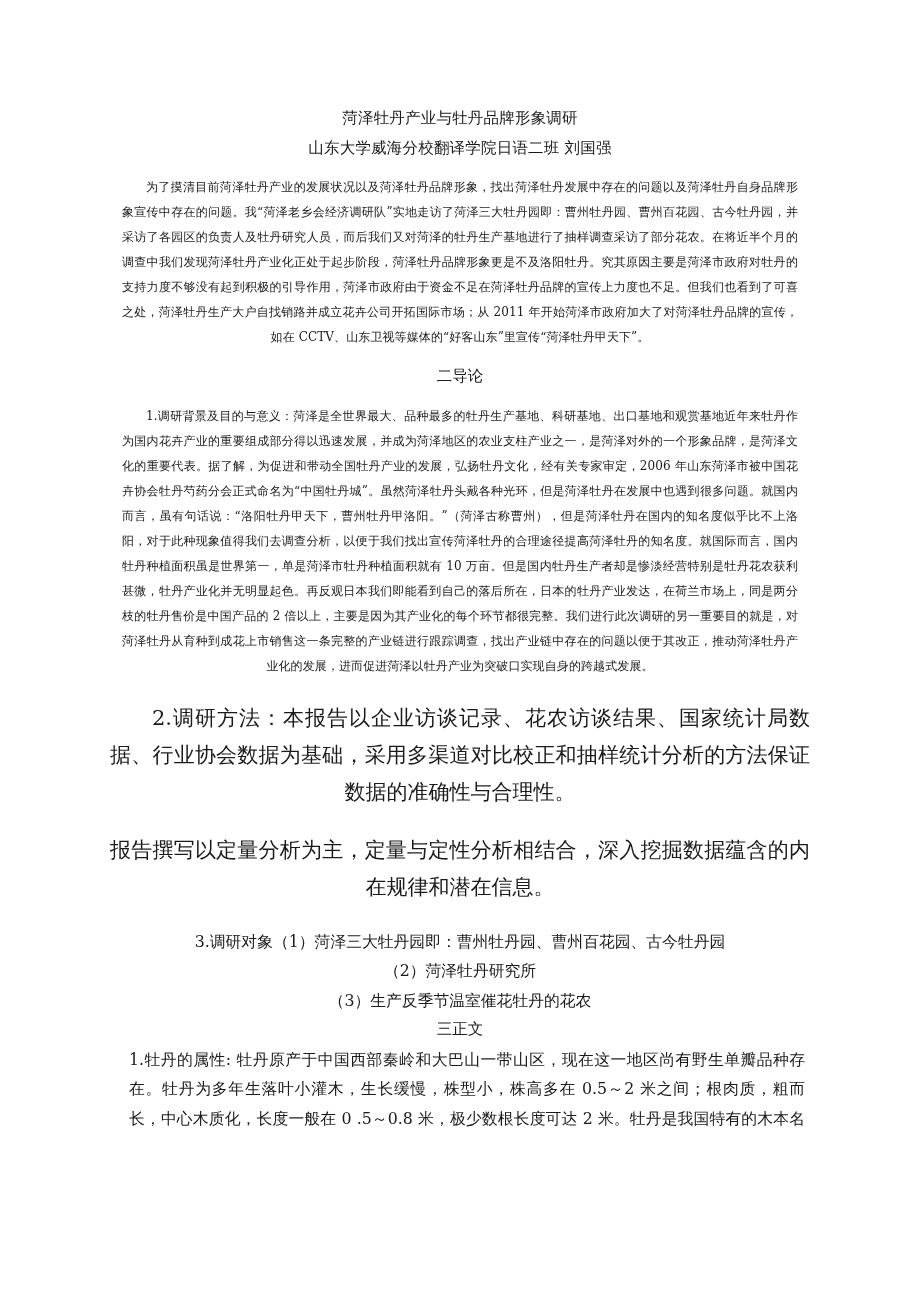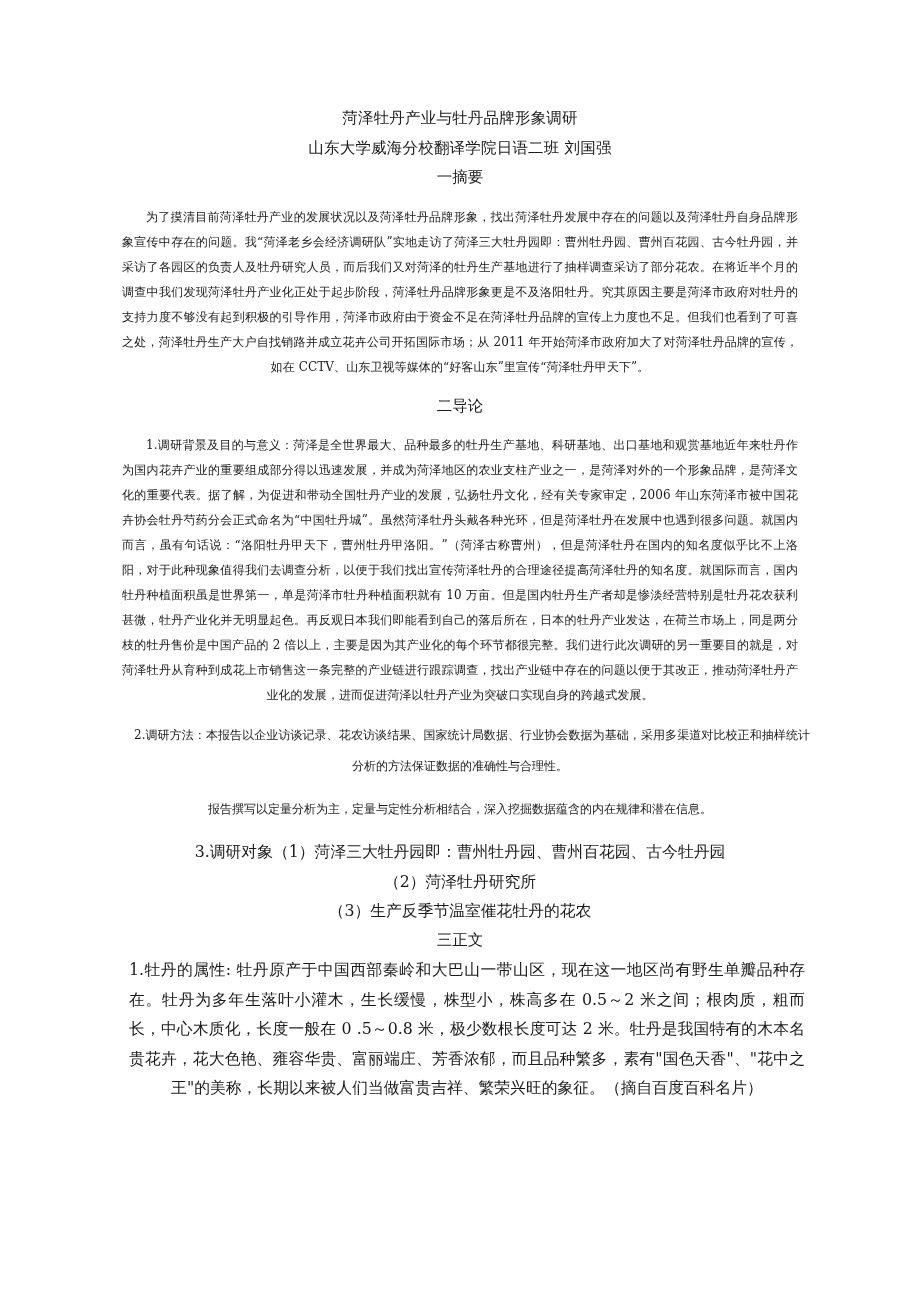--- a/index.html
+++ b/index.html
@@ -61,39 +61,38 @@
   }
   .list-line {
     text-align: center;
     font-size: 15.8px;
     line-height: 29.5px;
   }
   .list-line.first {
     text-align: center;
   }
   .methods-line {
-    font-size: 12px;
-    line-height: 31px;
+    font-size: 21px;
+    line-height: 37px;
     text-align: justify;
     text-justify: inter-ideograph;
     text-align-last: center;
     text-indent: 0;
   }
 </style>
 </head>
 <body>
 
 <div class="page">
   <div class="doc-body">
 
     <div class="line-center">菏泽牡丹产业与牡丹品牌形象调研</div>
 
     <div class="line-center">山东大学威海分校翻译学院日语二班  刘国强</div>
 
-    <div class="heading">一摘要</div>
 
     <p class="para indent">为了摸清目前菏泽牡丹产业的发展状况以及菏泽牡丹品牌形象，找出菏泽牡丹发展中存在的问题以及菏泽牡丹自身品牌形象宣传中存在的问题。我“菏泽老乡会经济调研队”实地走访了菏泽三大牡丹园即：曹州牡丹园、曹州百花园、古今牡丹园，并采访了各园区的负责人及牡丹研究人员，而后我们又对菏泽的牡丹生产基地进行了抽样调查采访了部分花农。在将近半个月的调查中我们发现菏泽牡丹产业化正处于起步阶段，菏泽牡丹品牌形象更是不及洛阳牡丹。究其原因主要是菏泽市政府对牡丹的支持力度不够没有起到积极的引导作用，菏泽市政府由于资金不足在菏泽牡丹品牌的宣传上力度也不足。但我们也看到了可喜之处，菏泽牡丹生产大户自找销路并成立花卉公司开拓国际市场；从 2011 年开始菏泽市政府加大了对菏泽牡丹品牌的宣传，如在 CCTV、山东卫视等媒体的“好客山东”里宣传“菏泽牡丹甲天下”。</p>
 
     <div class="heading">二导论</div>
 
     <p class="para indent">1.调研背景及目的与意义：菏泽是全世界最大、品种最多的牡丹生产基地、科研基地、出口基地和观赏基地近年来牡丹作为国内花卉产业的重要组成部分得以迅速发展，并成为菏泽地区的农业支柱产业之一，是菏泽对外的一个形象品牌，是菏泽文化的重要代表。据了解，为促进和带动全国牡丹产业的发展，弘扬牡丹文化，经有关专家审定，2006 年山东菏泽市被中国花卉协会牡丹芍药分会正式命名为“中国牡丹城”。虽然菏泽牡丹头戴各种光环，但是菏泽牡丹在发展中也遇到很多问题。就国内而言，虽有句话说：“洛阳牡丹甲天下，曹州牡丹甲洛阳。”（菏泽古称曹州），但是菏泽牡丹在国内的知名度似乎比不上洛阳，对于此种现象值得我们去调查分析，以便于我们找出宣传菏泽牡丹的合理途径提高菏泽牡丹的知名度。就国际而言，国内牡丹种植面积虽是世界第一，单是菏泽市牡丹种植面积就有 10 万亩。但是国内牡丹生产者却是惨淡经营特别是牡丹花农获利甚微，牡丹产业化并无明显起色。再反观日本我们即能看到自己的落后所在，日本的牡丹产业发达，在荷兰市场上，同是两分枝的牡丹售价是中国产品的 2 倍以上，主要是因为其产业化的每个环节都很完整。我们进行此次调研的另一重要目的就是，对菏泽牡丹从育种到成花上市销售这一条完整的产业链进行跟踪调查，找出产业链中存在的问题以便于其改正，推动菏泽牡丹产业化的发展，进而促进菏泽以牡丹产业为突破口实现自身的跨越式发展。</p>
 
     <p class="methods-line" style="text-indent:2em;">2.调研方法：本报告以企业访谈记录、花农访谈结果、国家统计局数据、行业协会数据为基础，采用多渠道对比校正和抽样统计分析的方法保证数据的准确性与合理性。</p>
 
     <p class="methods-line">报告撰写以定量分析为主，定量与定性分析相结合，深入挖掘数据蕴含的内在规律和潜在信息。</p>

